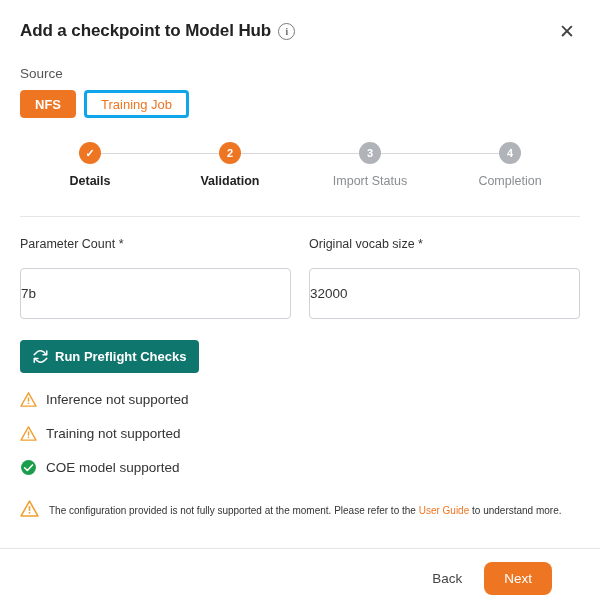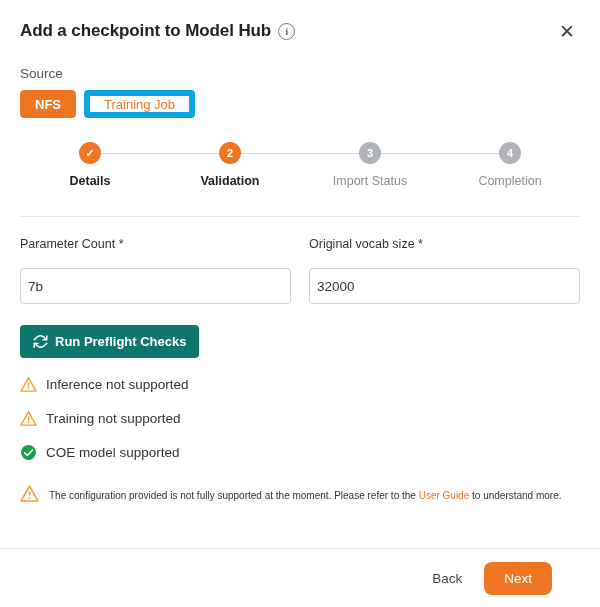--- a/index.html
+++ b/index.html
@@ -87,21 +87,21 @@
   }
   .src-btn.active {
     background: #ee7623;
     color: #ffffff;
     border: 1px solid #ee7623;
     font-weight: bold;
   }
   .src-btn.inactive {
     background: #ffffff;
     color: #ee7623;
-    border: 6px solid #0ea5e9;
+    border: 3px solid #0ea5e9;
     text-align: center;
   }
   
   .stepper {
     position: relative;
     margin: 24px 20px 0 20px;
     height: 60px;
   }
   .step-row {
     display: flex;
@@ -162,24 +162,24 @@
     flex: 1;
   }
   .field-label {
     font-size: 12.5px;
     color: #333333;
     margin-bottom: 17px;
   }
   .field-input {
     width: 100%;
     box-sizing: border-box;
-    height: 36px;
+    height: 51px;
     border: 1px solid #cfd2d6;
     border-radius: 4px;
-    padding: 0 7px;
+    padding: 0 0;
     font-size: 13.5px;
     color: #333333;
     font-family: "Liberation Sans", sans-serif;
     background: #ffffff;
     outline: none;
   }
   
   .preflight-wrap {
     padding: 21px 20px 0 20px;
   }

